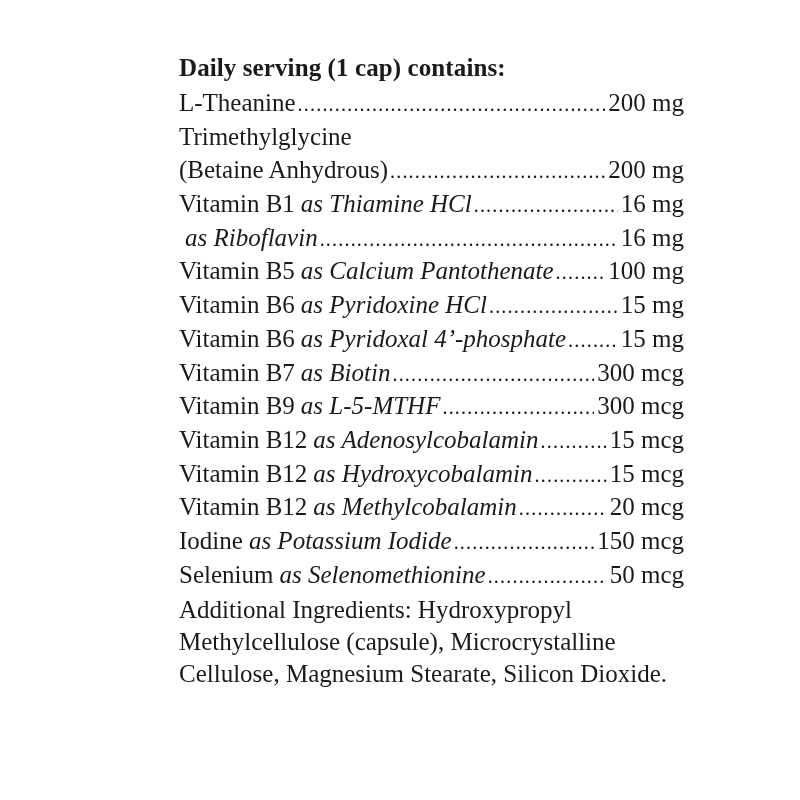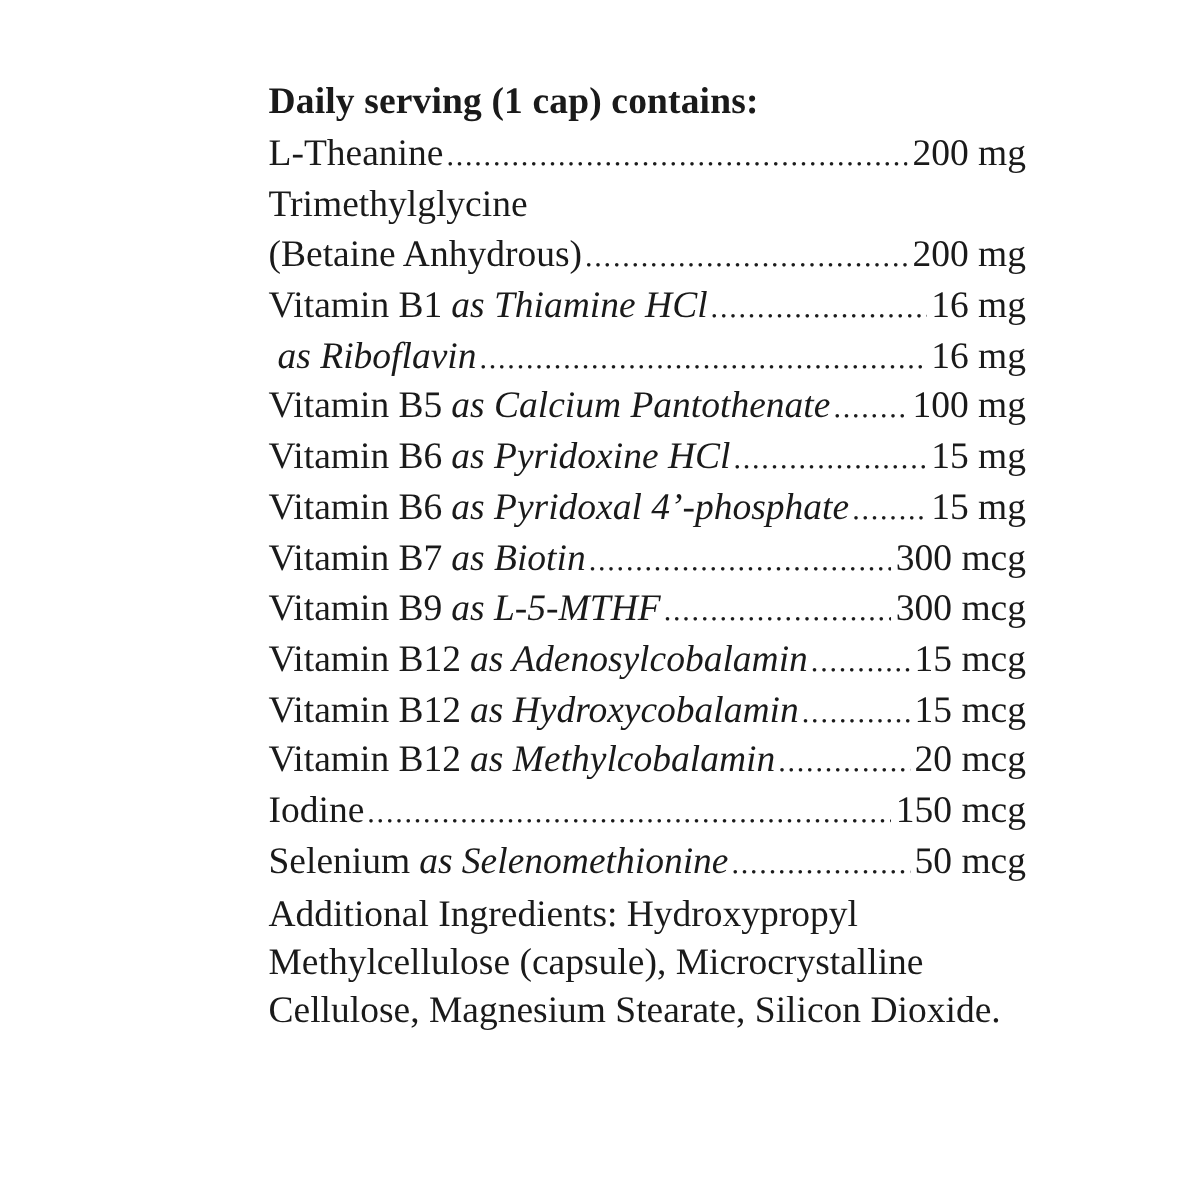--- a/index.html
+++ b/index.html
@@ -147,20 +147,21 @@
 
   <div class="row">
     <span class="name">Vitamin B12</span>
     <span class="form">as Methylcobalamin</span>
     <span class="dots"></span>
     <span class="amount">20 mcg</span>
   </div>
 
   <div class="row">
     <span class="name">Iodine</span>
+    <span class="form">as Potassium Iodide</span>
     <span class="dots"></span>
     <span class="amount">150 mcg</span>
   </div>
 
   <div class="row">
     <span class="name">Selenium</span>
     <span class="form">as Selenomethionine</span>
     <span class="dots"></span>
     <span class="amount">50 mcg</span>
   </div>

